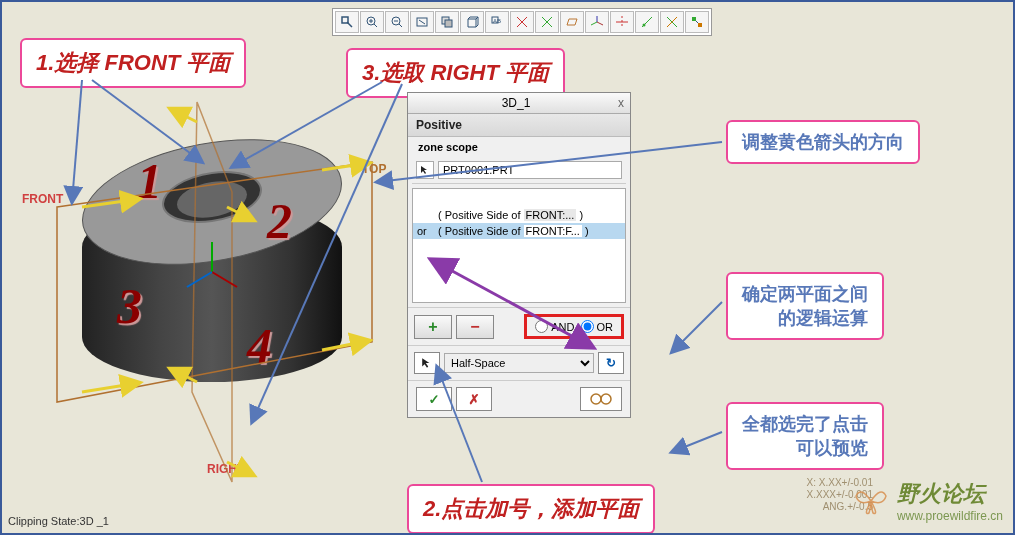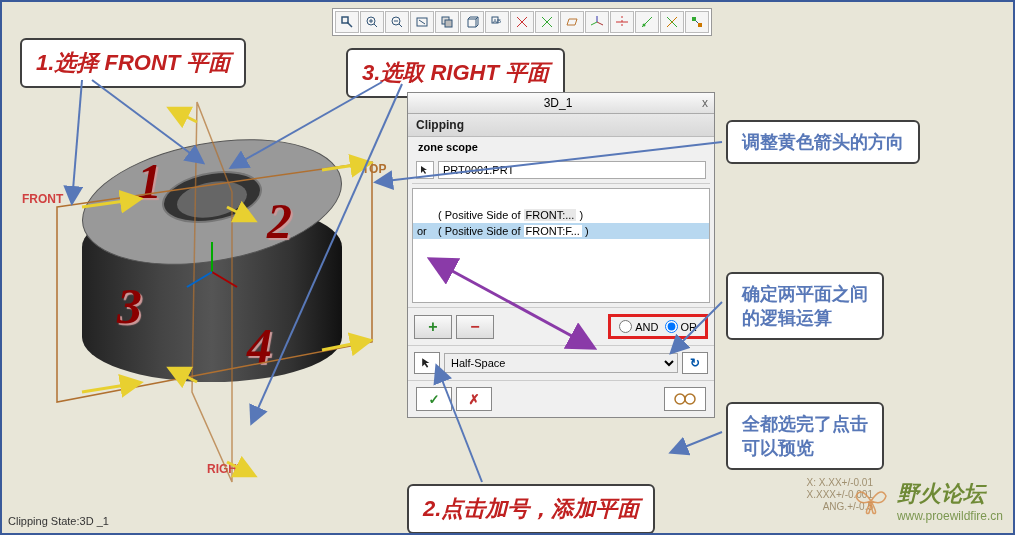--- a/index.html
+++ b/index.html
@@ -1,33 +1,33 @@
 <!DOCTYPE html>
 <html><head>
 <meta charset="utf-8">
 <style>
 * { box-sizing: border-box; margin: 0; padding: 0; }
 body { font-family: Arial, sans-serif; background: #ccc; }
 .frame { width: 1015px; height: 535px; position: relative; background: #e8e6d8; border: 2px solid #3a5a9a; overflow: hidden; }
 .toolbar { position: absolute; top: 6px; left: 330px; display: flex; background: #fff; border: 1px solid #999; padding: 2px; gap: 1px; }
 .tb-btn { width: 24px; height: 22px; border: 1px solid #bbb; background: #f5f5f5; display: flex; align-items: center; justify-content: center; font-size: 11px; cursor: pointer; }
 .tb-btn svg { width: 14px; height: 14px; }
-.callout { position: absolute; background: #fff; border: 2px solid #404040; border-radius: 6px; padding: 8px 14px; color: #5878b8; font-weight: bold; font-size: 18px; }
+.callout { position: absolute; background: #fff; border: 2px solid #ec4899; border-radius: 6px; padding: 8px 14px; color: #5878b8; font-weight: bold; font-size: 18px; text-align: right; }
 .callout.red-text { color: #c02020; font-style: italic; }
 .callout.large { font-size: 22px; }
 .viewport-3d { position: absolute; left: 20px; top: 90px; width: 400px; height: 400px; }
 .cylinder { position: absolute; left: 60px; top: 50px; width: 260px; height: 260px; }
 .cyl-top { position: absolute; left: 0; top: 0; width: 260px; height: 120px; background: #999; border-radius: 50%; border: 1px solid #555; transform: skewY(-8deg); }
 .cyl-body { position: absolute; left: 0; top: 60px; width: 260px; height: 180px; background: linear-gradient(90deg,#222 0%,#444 30%,#555 50%,#333 80%,#111 100%); border-radius: 50% / 25%; }
 .cyl-hole { position: absolute; left: 80px; top: 30px; width: 100px; height: 50px; background: #333; border-radius: 50%; border: 2px solid #777; transform: skewY(-8deg); z-index: 3; }
 .cyl-inner { position: absolute; left: 95px; top: 40px; width: 70px; height: 35px; background: #666; border-radius: 50%; z-index: 4; transform: skewY(-8deg);}
 .num-label { position: absolute; font-size: 50px; font-weight: bold; font-style: italic; color: #8a0000; text-shadow: 2px 2px 1px #c99; z-index: 5; font-family: Georgia, serif; }
 .datum-lbl { position: absolute; font-size: 12px; color: #b07030; z-index: 7; font-weight: bold; }
 .yarrow { position: absolute; z-index: 8; }
-.dialog { position: absolute; left: 405px; top: 90px; width: 308px; background: #f0f0f0; border: 1px solid #888; font-size: 12px; }
+.dialog { position: absolute; left: 405px; top: 90px; width: 224px; background: #f0f0f0; border: 1px solid #888; font-size: 12px; }
 .dialog-title { background: linear-gradient(#fafafa,#e0e0e0); padding: 3px 6px; display: flex; justify-content: space-between; border-bottom: 1px solid #aaa; font-size: 12px; }
 .dialog-title .x { cursor: pointer; color: #666; }
 .sect-hdr { background: linear-gradient(#e8e8e8,#d8d8d8); padding: 4px 8px; font-weight: bold; color: #222; border-bottom: 1px solid #bbb; }
 .scope-field { display: flex; padding: 4px; gap: 4px; align-items: center; border-bottom: 1px solid #ccc; }
 .scope-field .ptr { width: 18px; height: 18px; border: 1px solid #aaa; background: #fff; display: flex; align-items: center; justify-content: center; }
 .scope-field input { flex: 1; border: 1px solid #aaa; padding: 2px 4px; font-size: 11px; }
 .list-area { background: #fff; min-height: 115px; border: 1px solid #aaa; margin: 4px; font-size: 11px; }
 .list-row { padding: 2px 4px; display: flex; gap: 3px; }
 .list-row.sel { background: #b8d8f0; }
 .op-col { width: 18px; }
@@ -204,21 +204,21 @@
       <line x1="190" y1="180" x2="215" y2="195" stroke="#a00" stroke-width="2"></line>
       <line x1="190" y1="180" x2="165" y2="195" stroke="#06c" stroke-width="2"></line>
     </svg>
   </div>
 
   <div class="dialog">
     <div class="dialog-title">
       <span style="flex:1;text-align:center">3D_1</span>
       <span class="x">x</span>
     </div>
-    <div class="sect-hdr">Clipping</div>
+    <div class="sect-hdr">Positive</div>
     <div style="padding:0 4px">
       <div style="font-weight:bold;padding:4px 6px;font-size:11px">zone scope</div>
       <div class="scope-field">
         <div class="ptr">
           <svg width="10" height="10" viewBox="0 0 10 10">
               <path d="M1 1 L1 8 L3 6 L5 9 L6 8 L4 5 L7 5 Z" fill="#222"></path>
             </svg>
         </div>
         <input value="PRT0001.PRT" style="">
       </div>

